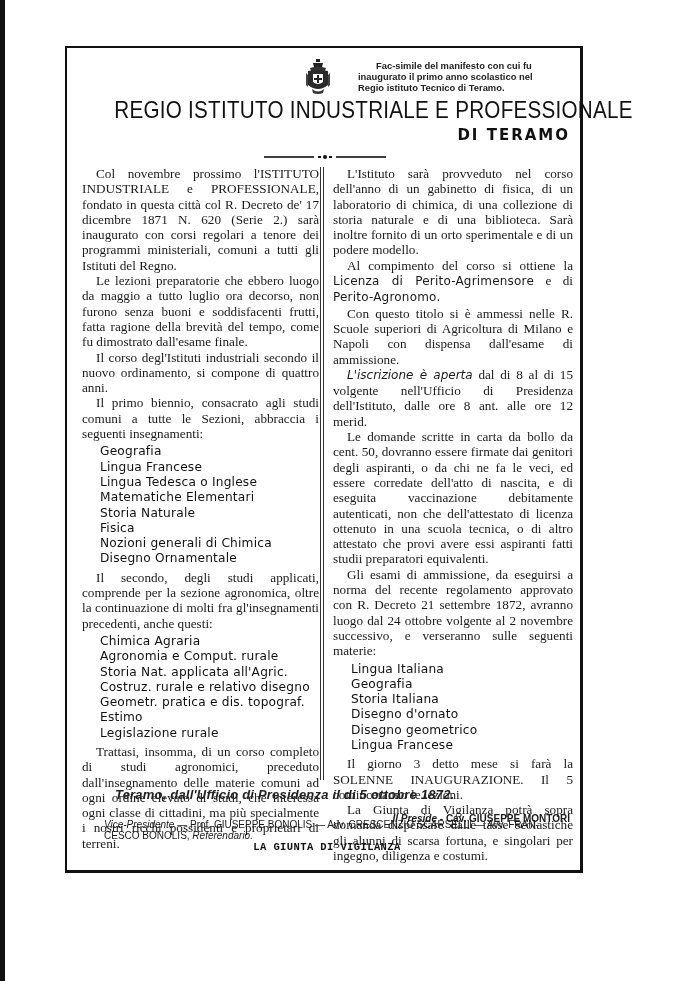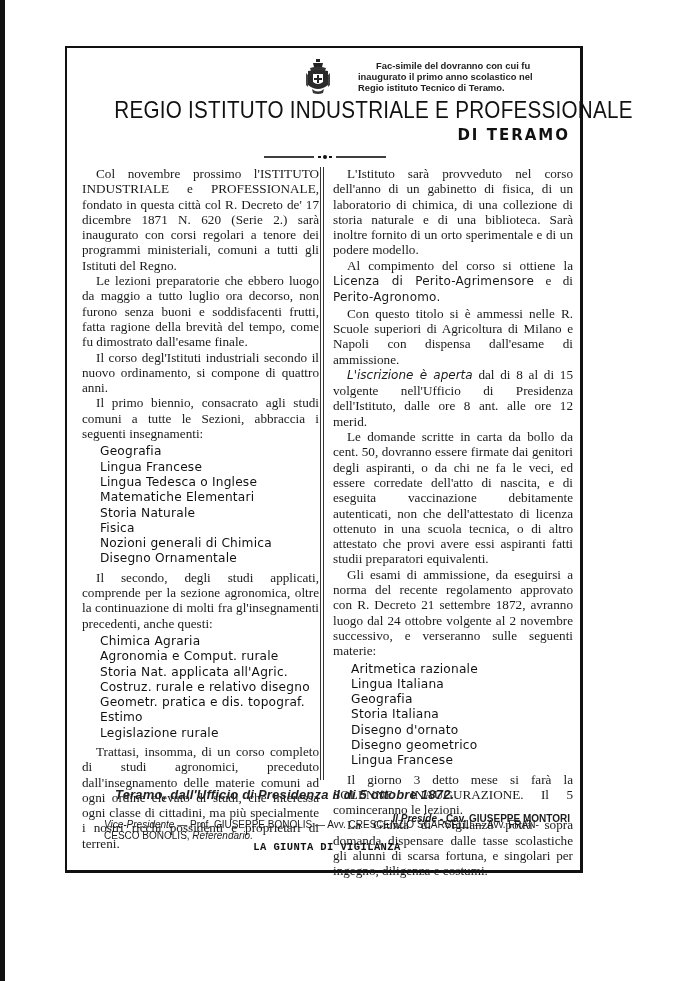--- a/index.html
+++ b/index.html
@@ -97,21 +97,21 @@
   <path d="M8 4 h10 l-1 4 h-8 z" fill="#222"></path>
   <path d="M5 9 q8 -3 16 0 l-1 3 h-14 z" fill="#333"></path>
   <path d="M3 12 q10 -2 20 0 v14 q-10 8 -20 0 z" fill="#2a2a2a"></path>
   <path d="M8 15 h10 v8 q-5 4 -10 0 z" fill="#fff"></path>
   <path d="M12 16 h2 v3 h3 v2 h-3 v3 h-2 v-3 h-3 v-2 h3 z" fill="#222"></path>
   <path d="M1 14 l2 2 v12 l-2 -2 z M25 14 l-2 2 v12 l2 -2 z" fill="#444"></path>
   <path d="M7 30 q6 5 12 0 l-1 4 q-5 2 -10 0 z" fill="#333"></path>
 </svg>
 
 <div class="facsimile">
-  <span class="l1">Fac-simile del dovranno con cui fu</span>
+  <span class="l1">Fac-simile del manifesto con cui fu</span>
   <span>inaugurato il primo anno scolastico nel</span>
   <span>Regio istituto Tecnico di Teramo.</span>
 </div>
 
 <div class="title">REGIO ISTITUTO INDUSTRIALE E PROFESSIONALE</div>
 <div class="subtitle">DI TERAMO</div>
 
 <svg class="ornament" viewBox="0 0 122 4">
   <rect x="0" y="1.2" width="50" height="1.6" fill="#111"></rect>
   <rect x="54" y="1" width="3" height="2" fill="#111"></rect>
@@ -151,21 +151,20 @@
 </div>
 
 <div class="col col-right">
   <p>L'Istituto sarà provveduto nel corso dell'anno di un gabinetto di fisica, di un laboratorio di chimica, di una collezione di storia naturale e di una biblioteca. Sarà inoltre fornito di un orto sperimentale e di un podere modello.</p>
   <p><span>Al compimento del corso si ottiene la</span> <span class="deco">Licenza di Perito-Agrimensore</span> <span>e di</span> <span class="deco">Perito-Agronomo.</span></p>
   <p>Con questo titolo si è ammessi nelle R. Scuole superiori di Agricoltura di Milano e Napoli con dispensa dall'esame di ammissione.</p>
   <p><span class="deco-it">L'iscrizione è aperta</span> <span>dal di 8 al di 15 volgente nell'Ufficio di Presidenza dell'Istituto, dalle ore 8 ant. alle ore 12 merid.</span></p>
   <p>Le domande scritte in carta da bollo da cent. 50, dovranno essere firmate dai genitori degli aspiranti, o da chi ne fa le veci, ed essere corredate dell'atto di nascita, e di eseguita vaccinazione debitamente autenticati, non che dell'attestato di licenza ottenuto in una scuola tecnica, o di altro attestato che provi avere essi aspiranti fatti studii preparatori equivalenti.</p>
   <p>Gli esami di ammissione, da eseguirsi a norma del recente regolamento approvato con R. Decreto 21 settembre 1872, avranno luogo dal 24 ottobre volgente al 2 novembre successivo, e verseranno sulle seguenti materie:</p>
   <ul class="subjects">
-    <li>Aritmetica razionale</li>
     <li>Lingua Italiana</li>
     <li>Geografia</li>
     <li>Storia Italiana</li>
     <li>Disegno d'ornato</li>
     <li>Disegno geometrico</li>
     <li>Lingua Francese</li>
   </ul>
   <p>Il giorno 3 detto mese si farà la SOLENNE INAUGURAZIONE. Il 5 cominceranno le lezioni.</p>
   <p>La Giunta di Vigilanza potrà sopra domanda dispensare dalle tasse scolastiche gli alunni di scarsa fortuna, e singolari per ingegno, diligenza e costumi.</p>
 </div>

